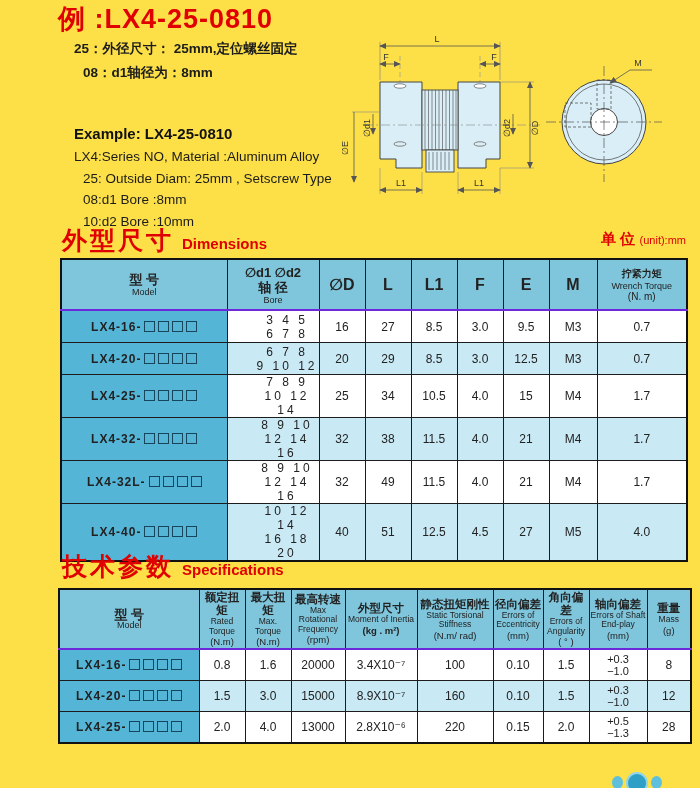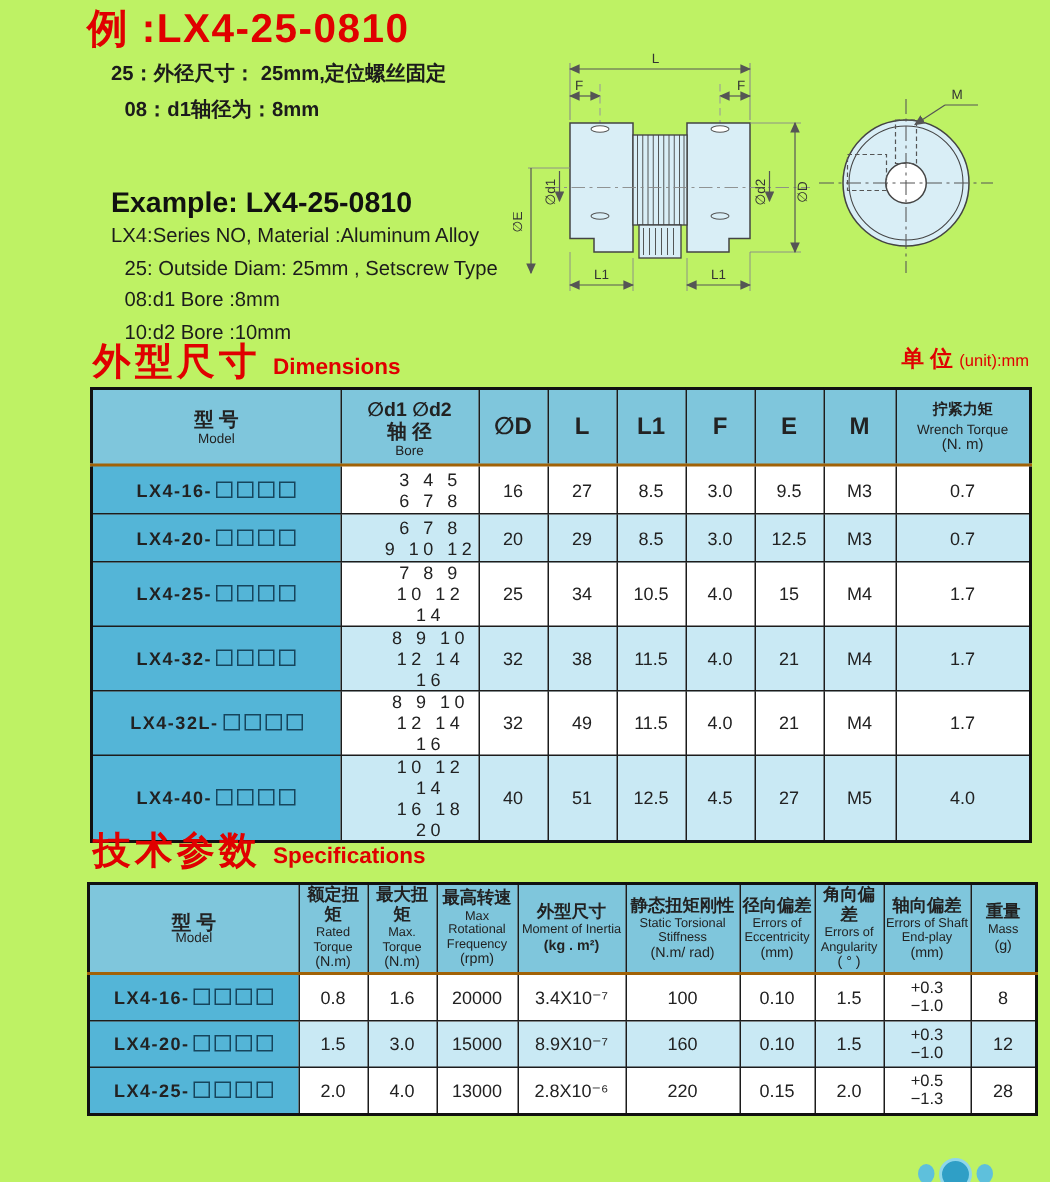--- a/index.html
+++ b/index.html
@@ -1,44 +1,44 @@
 <!DOCTYPE html>
 <html><head>
 <meta charset="utf-8">
 <style>
   html,body{margin:0;padding:0;}
   body{width:700px;height:788px;background:#fff;font-family:"Liberation Sans","DejaVu Sans",sans-serif;color:#222;}
-  .page{position:relative;width:700px;height:788px;overflow:hidden;background:#bef264;}
+  .page{position:relative;width:700px;height:788px;overflow:hidden;background:#fde047;}
 
   
   .title{position:absolute;left:58px;top:1px;font-size:27px;font-weight:bold;color:#e00000;letter-spacing:1px;}
   .zh-lines{position:absolute;left:74px;top:37px;font-size:13.5px;font-weight:bold;line-height:24px;color:#1c1c1c;}
   .zh-lines div:nth-child(n+2){padding-left:9px;}
-  .ex-title{position:absolute;left:74px;top:125px;font-size:19px;font-weight:bold;color:#111;}
+  .ex-title{position:absolute;left:74px;top:125px;font-size:15px;font-weight:bold;color:#111;}
   .en-lines{position:absolute;left:74px;top:146px;font-size:13.5px;line-height:21.5px;color:#1c1c1c;}
   .en-lines div:nth-child(n+2){padding-left:9px;}
 
   
   .drawing{position:absolute;left:342px;top:16px;width:356px;height:204px;}
   .drawing text{font-size:9px;fill:#333;font-family:"Liberation Sans",sans-serif;}
 
   
   .sec{position:absolute;color:#e00000;}
   .sec .zh{font-size:25px;font-weight:bold;letter-spacing:3px;}
   .sec .en{font-size:15px;font-weight:bold;margin-left:8px;}
   .sec1{left:62px;top:224px;}
   .sec2{left:62px;top:550px;}
   .unitlab{position:absolute;right:14px;top:230px;color:#e00000;white-space:nowrap;}
   .unitlab .zh{font-size:15px;font-weight:bold;}
   .unitlab .rest{font-size:11px;}
 
   
   table{border-collapse:collapse;table-layout:fixed;position:absolute;background:#fff;border:2px solid #111;}
   th,td{border:1px solid #1c1c1c;text-align:center;vertical-align:middle;padding:0;}
-  thead th{background:#7fc6dc;border-bottom:2px solid #a16207;font-weight:bold;}
+  thead th{background:#7fc6dc;border-bottom:2px solid #6d28d9;font-weight:bold;}
   .hz{font-size:13px;font-weight:bold;line-height:15px;}
   .he{font-size:9px;font-weight:normal;line-height:10px;}
   .hu{font-size:10px;font-weight:normal;line-height:12px;}
   .model-cell{background:#54b5d7;font-weight:bold;font-size:12px;white-space:nowrap;}
   .mtext{letter-spacing:1px;}
   .sq{display:inline-block;width:9px;height:9px;border:1px solid #16455c;margin-left:3px;vertical-align:-1px;background:transparent;}
   tr.alt td{background:#c9e9f4;}
   tr td.model-cell{background:#54b5d7;margin-left:43px;}
 
   .dims-table{left:60px;top:258px;width:626px;font-size:12px;}

